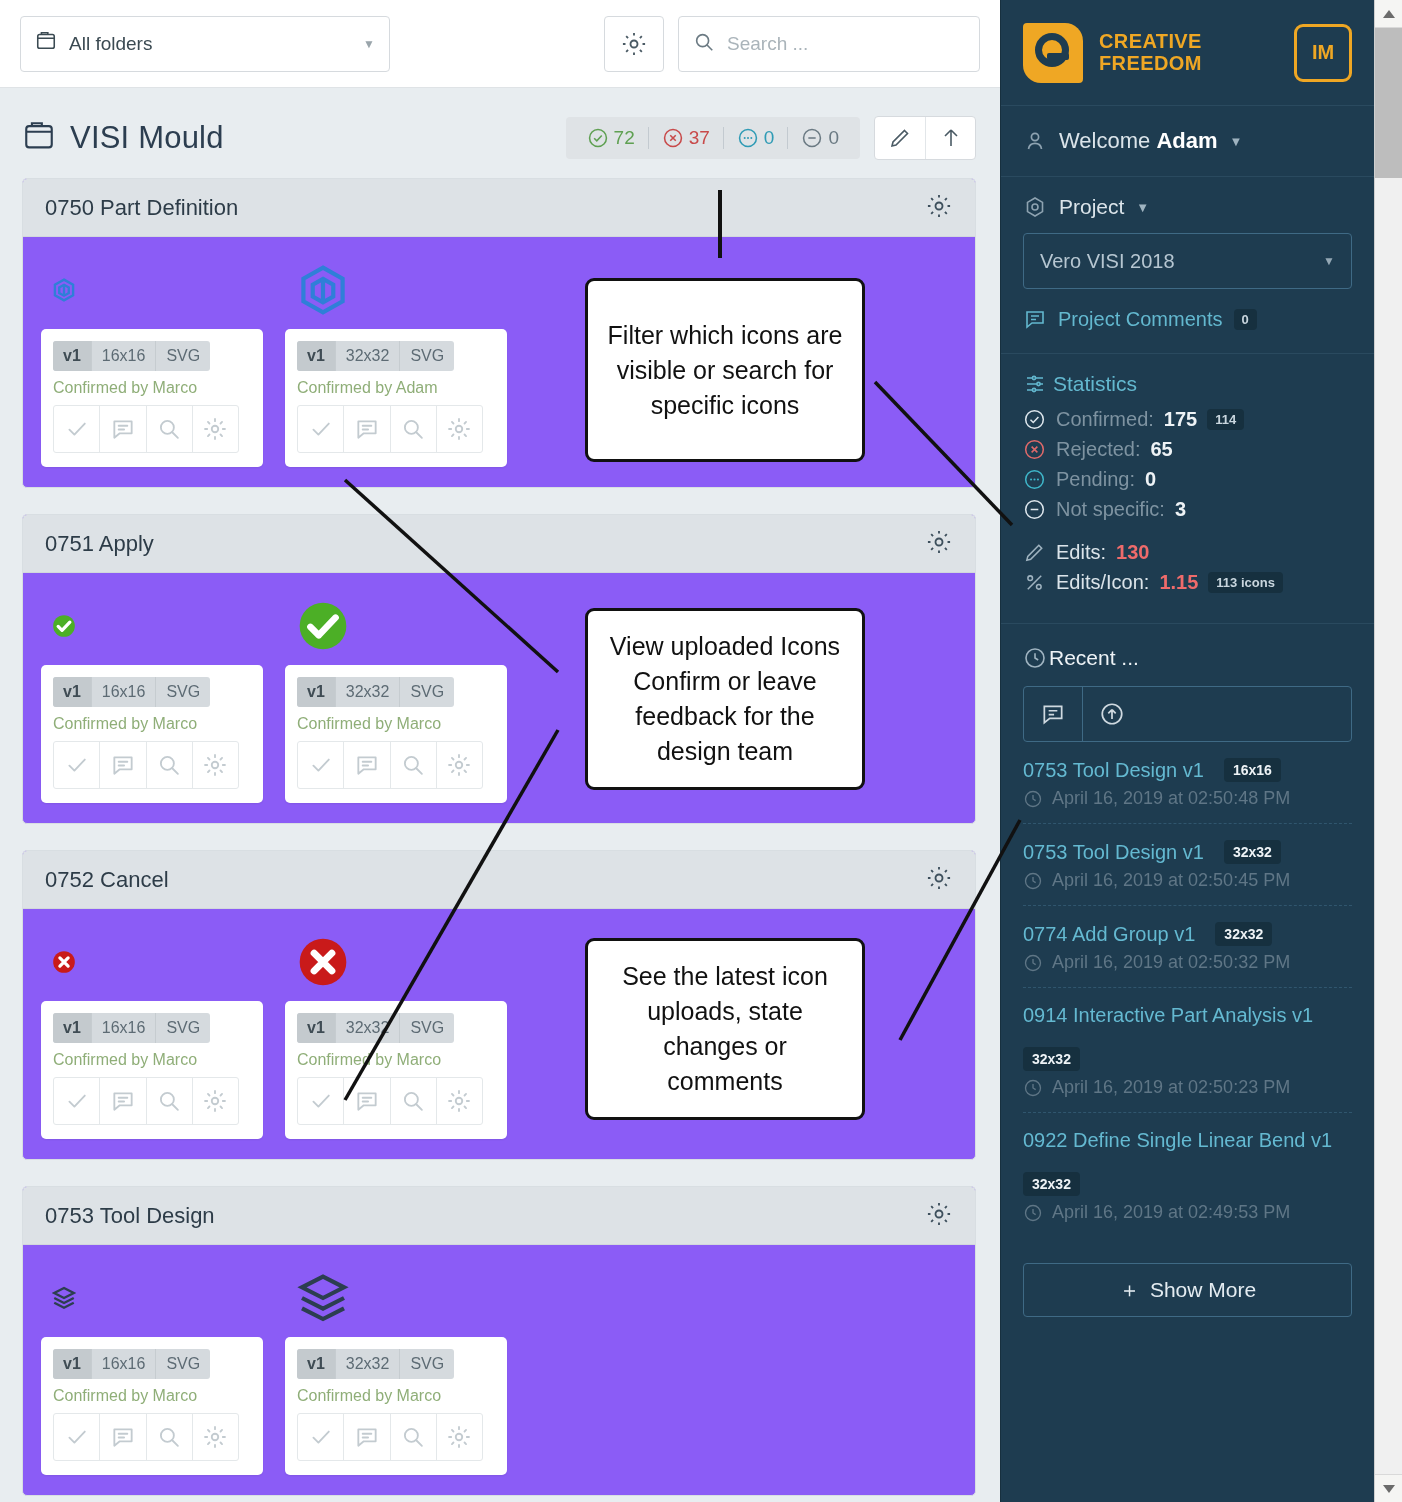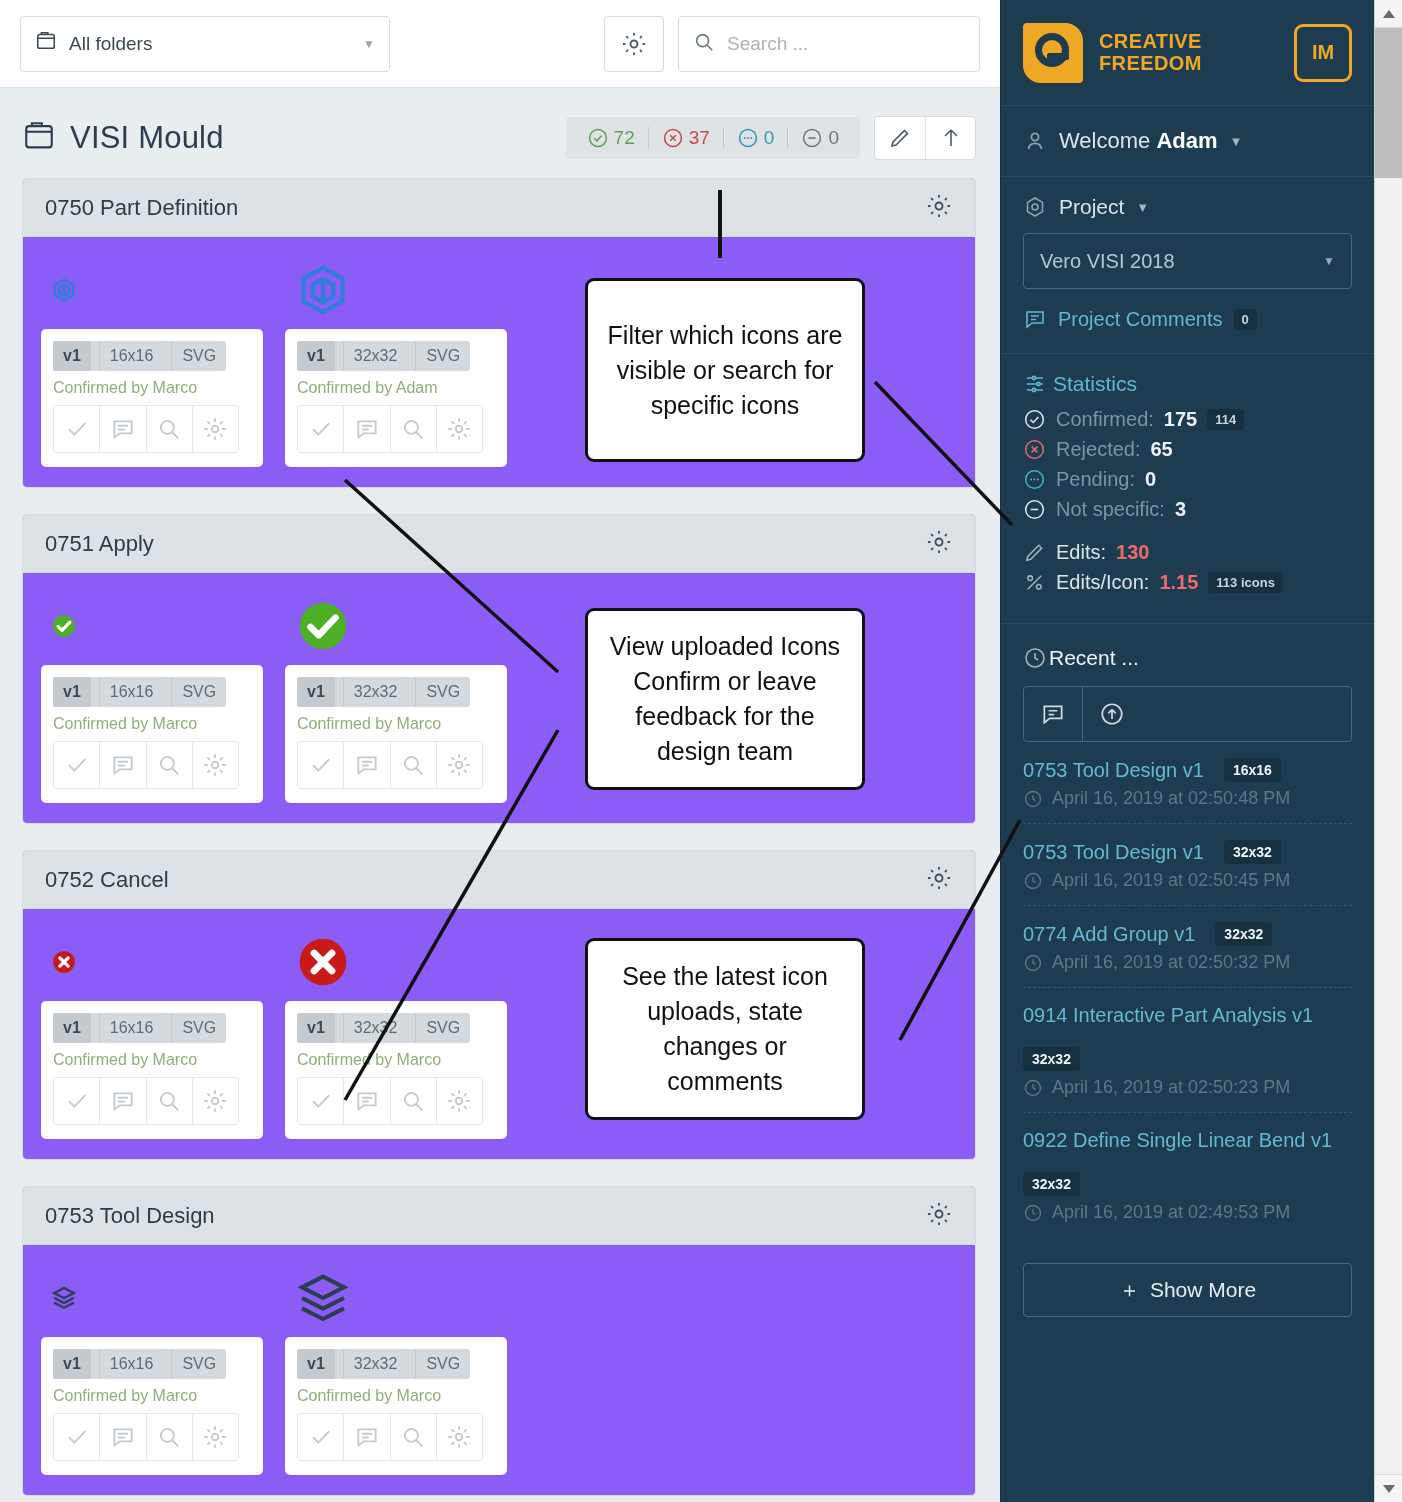--- a/index.html
+++ b/index.html
@@ -81,21 +81,21 @@
   .group-head .sp { flex: 1; }
   .group-body { display: flex; padding: 14px 18px 20px 18px; gap: 22px; }
   .icon-slot { width: 222px; }
   .icon-preview { height: 78px; display: flex; align-items: center; padding-left: 10px; }
   .icon-card {
     background: #fff; border-radius: 5px; padding: 12px 12px 14px 12px;
     box-shadow: 0 1px 2px rgba(0,0,0,.07);
   }
   .meta-row {
     display: inline-flex; background: #d5dade; border-radius: 3px; overflow: hidden;
-    height: 30px; align-items: stretch; margin-bottom: 8px; gap: 8px;
+    height: 30px; align-items: stretch; margin-bottom: 8px;
   }
   .meta-row span { display: flex; align-items: center; padding: 0 10px; font-size: 16px; color: #5d6b74; }
   .meta-row span.v { background: #c4cace; color: #3f4c54; font-weight: bold; }
   .meta-row span + span { border-left: 1px solid #c6ccd0; }
   .conf-line { font-size: 16px; color: #8fae78; margin-bottom: 8px; }
   .act-row { display: flex; border: 1px solid #e4e8ea; border-radius: 3px; overflow: hidden; width: 186px; }
   .act-row > div {
     flex: 1; height: 46px; display: flex; align-items: center; justify-content: center;
     color: #c3cbd0;
   }

